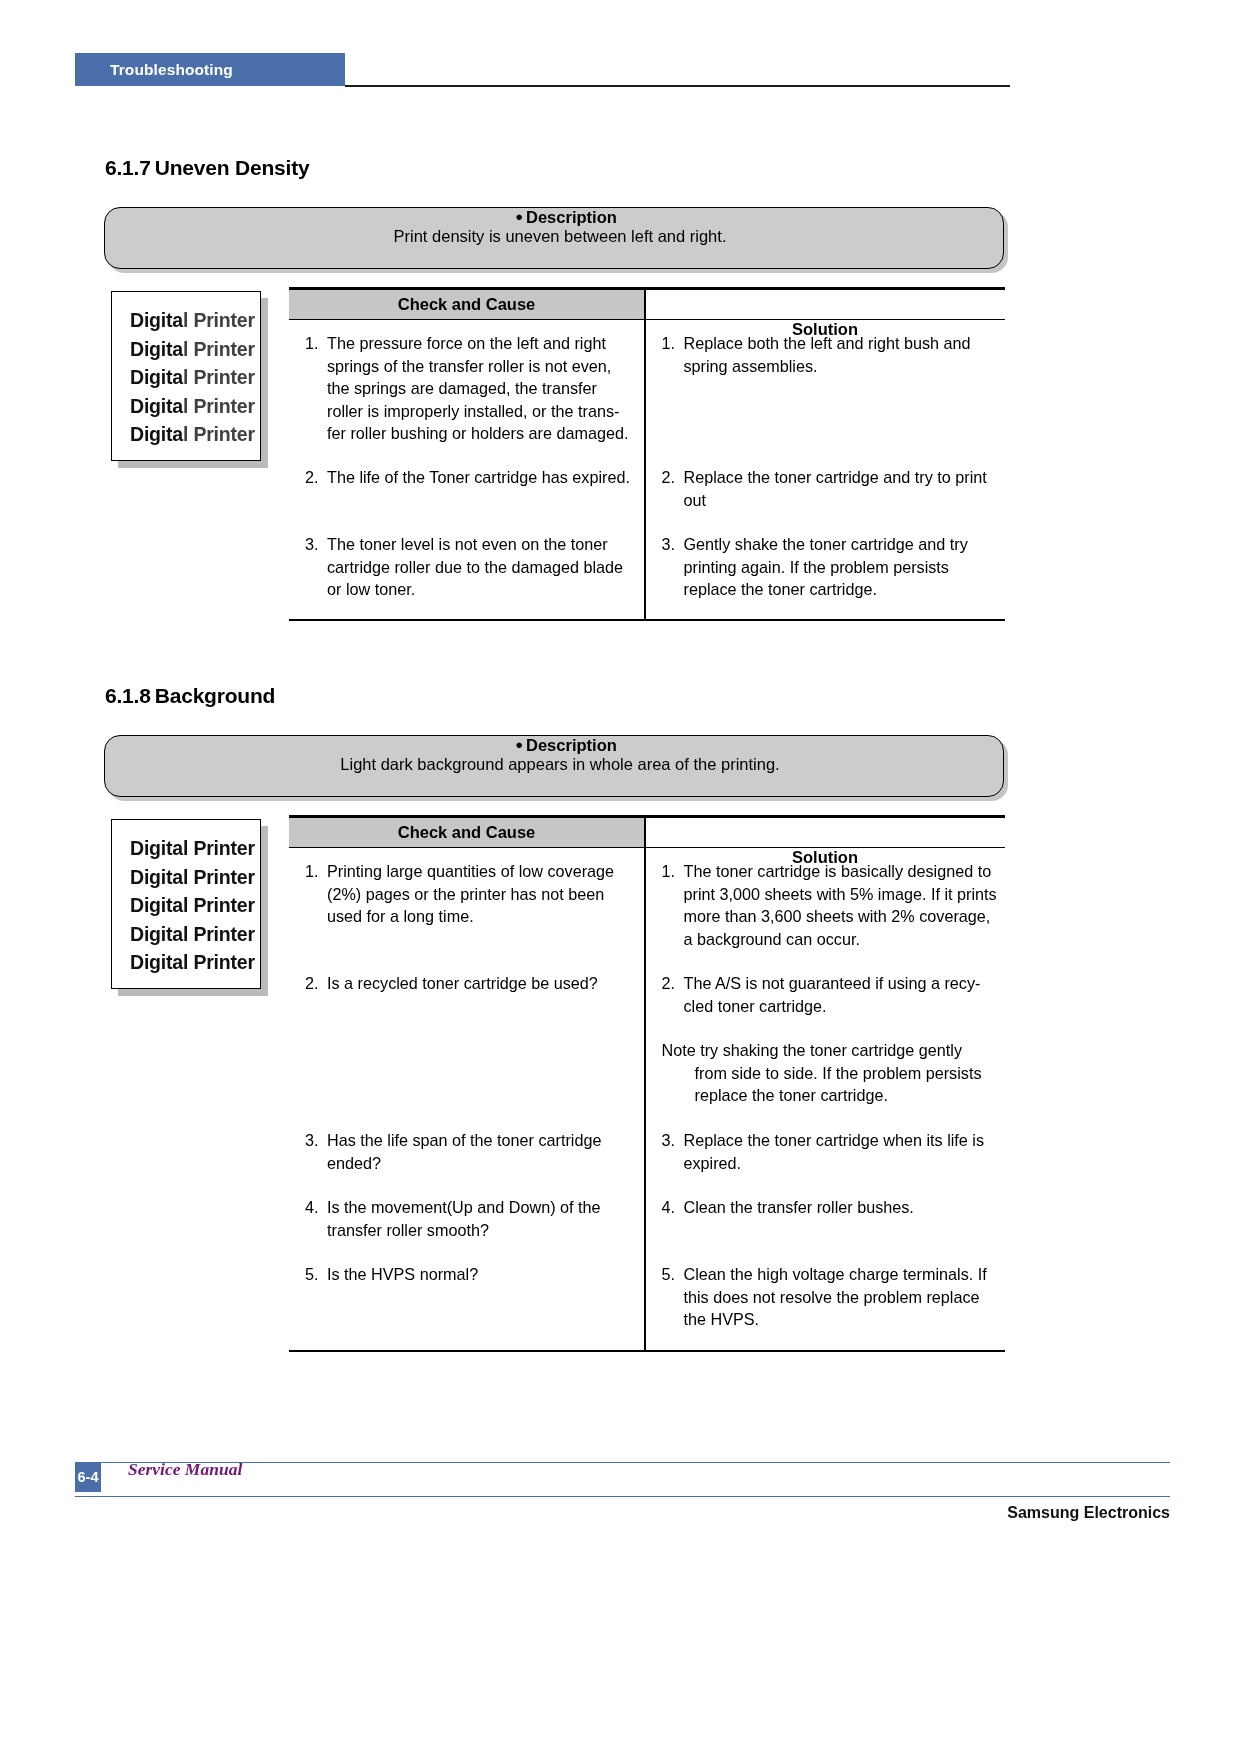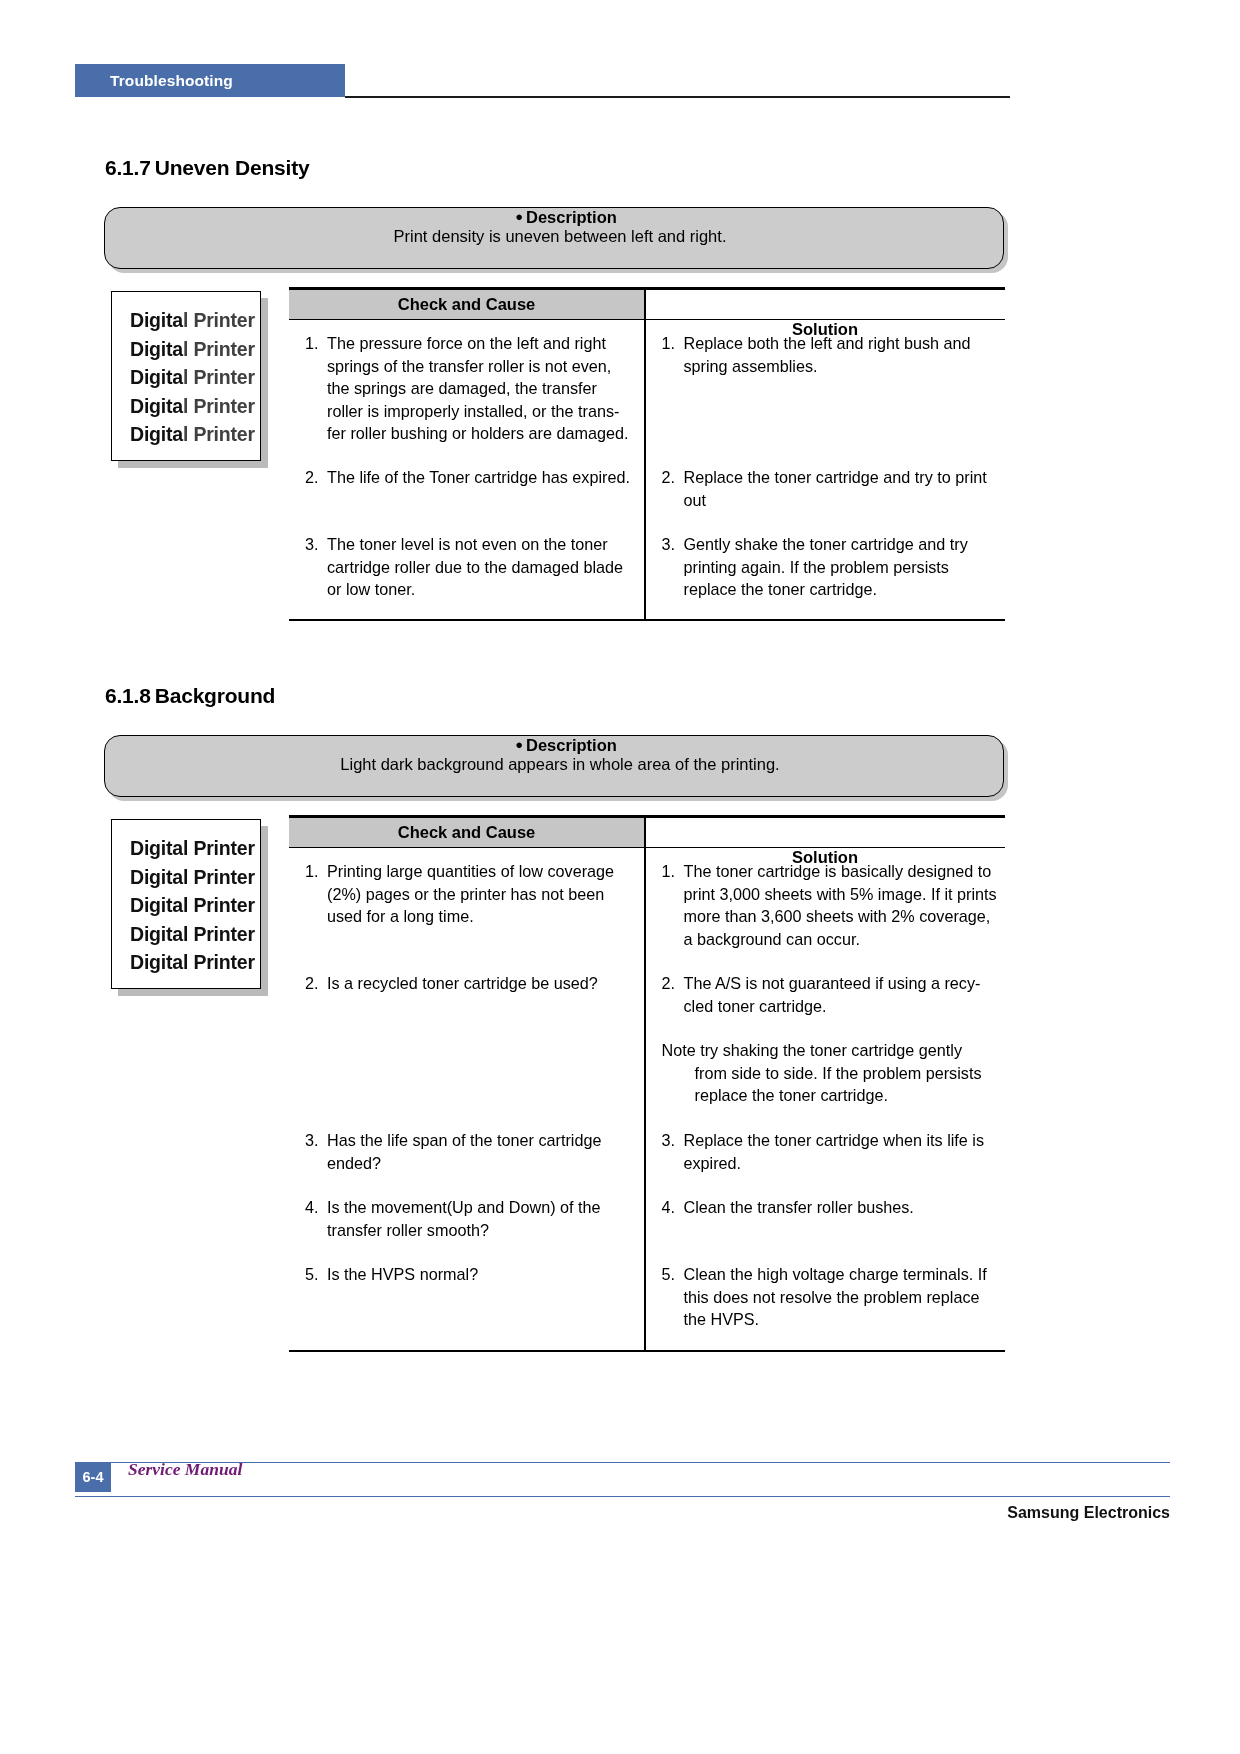--- a/index.html
+++ b/index.html
@@ -17,21 +17,21 @@
   }
   .page {
     position: absolute;
     inset: 0;
   }
 
   
   .header {
     position: absolute;
     left: 75px;
-    top: 64px;
+    top: 53px;
     width: 935px;
     height: 36px;
   }
   .header-tab {
     position: absolute;
     left: 0;
     top: 0;
     width: 270px;
     height: 33px;
     background: #4a6ea9;
@@ -192,21 +192,21 @@
     left: 75px;
     right: 70px;
     top: 1462px;
     height: 1.4px;
     background: #4a6ea9;
   }
   .footer-pagebox {
     position: absolute;
     left: 75px;
     top: 1462px;
-    width: 36px;
+    width: 26px;
     height: 30px;
     background: #4a6ea9;
     display: flex;
     align-items: center;
     justify-content: center;
     color: #fff;
     font-size: 14.5px;
     font-weight: bold;
   }
   .footer-service {

